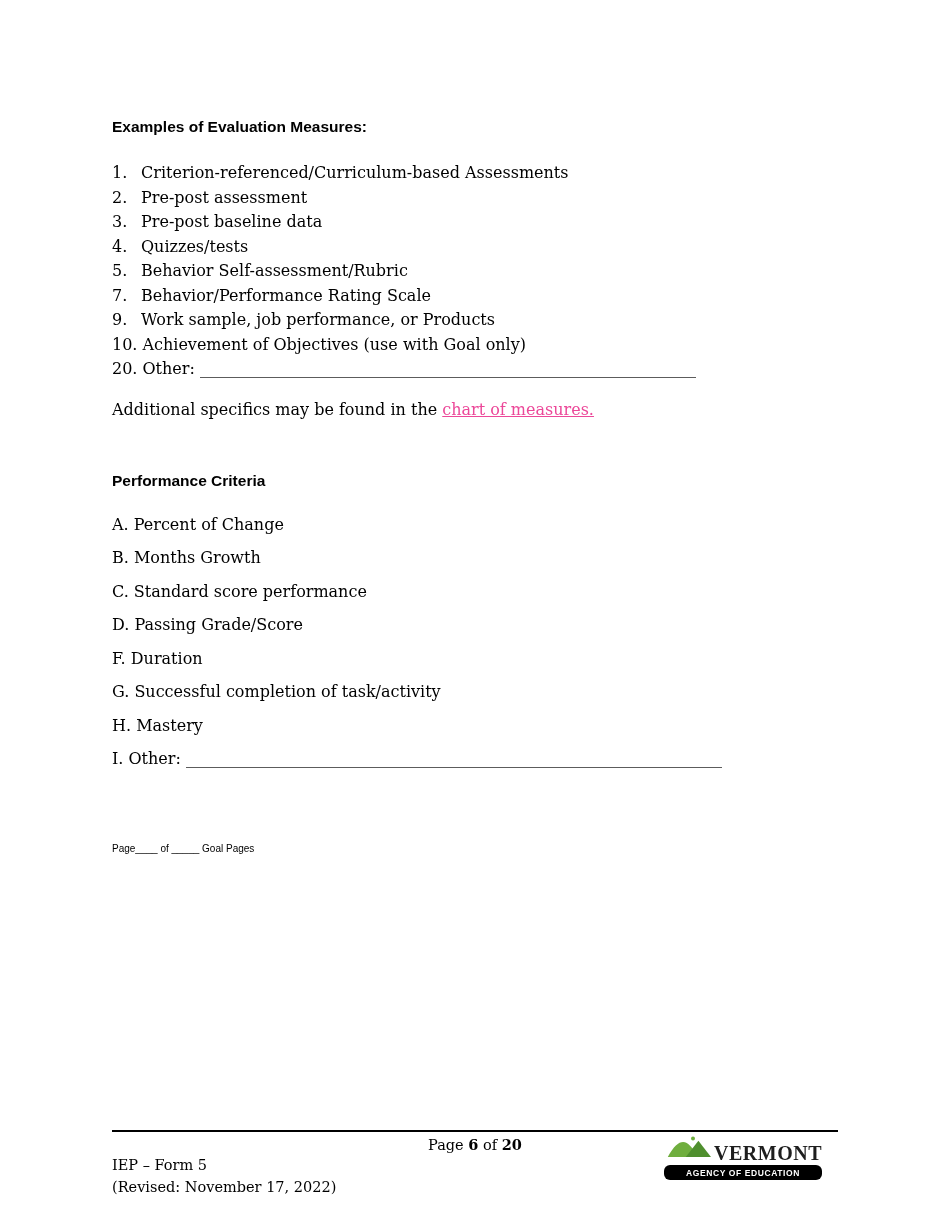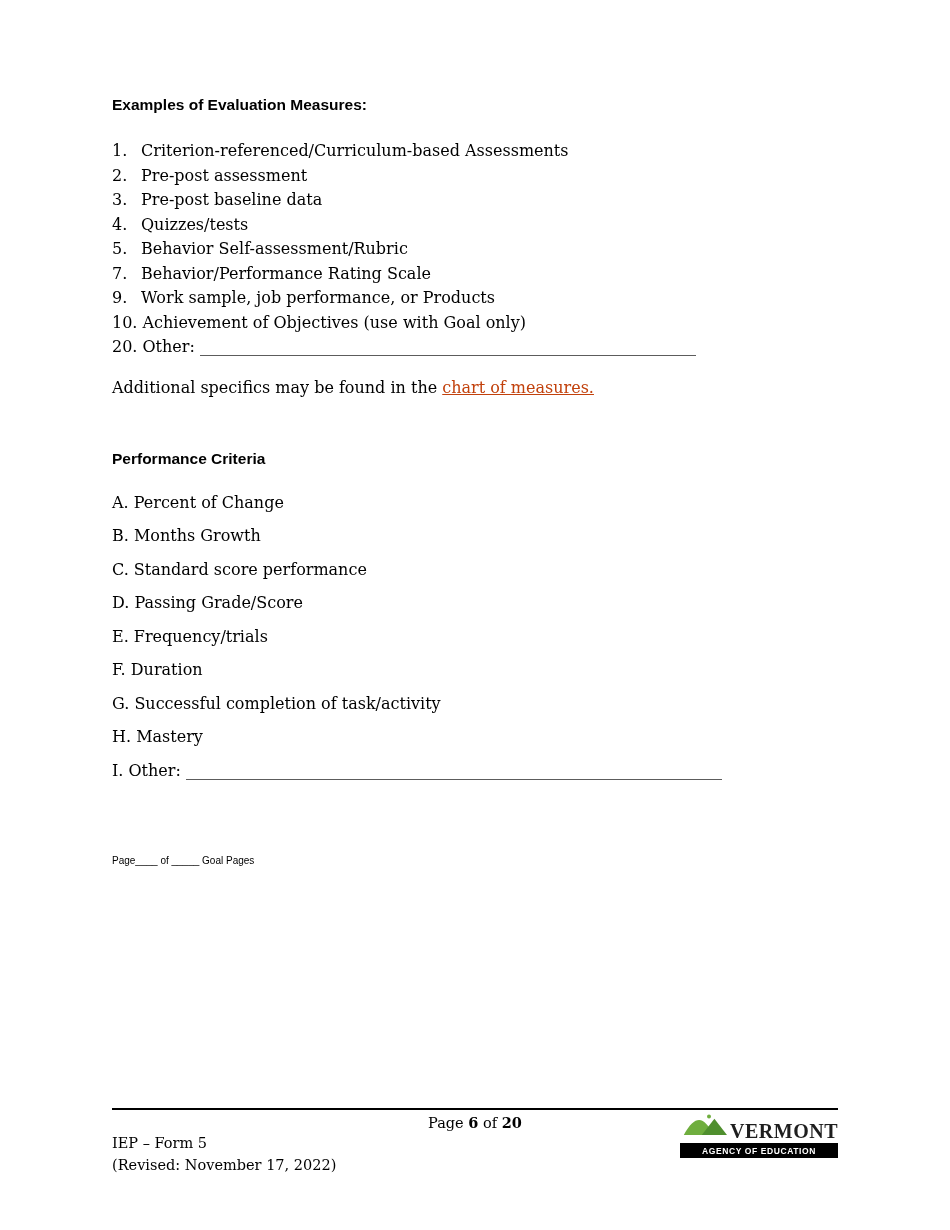--- a/index.html
+++ b/index.html
@@ -5,21 +5,21 @@
   * { margin: 0; padding: 0; box-sizing: border-box; }
   html, body { width: 950px; height: 1230px; background: #ffffff; overflow: hidden; }
   .page {
     position: relative;
     width: 950px;
     height: 1230px;
     background: #ffffff;
     color: #000000;
     font-family: "DejaVu Serif", serif;
   }
-  .content { padding: 96px 112px 0 112px; }
+  .content { padding: 96px 112px 0 112px; margin-top: 22px; }
 
   .section-heading {
     font-family: "Liberation Sans", sans-serif;
     font-weight: bold;
     font-size: 15.5px;
     color: #000;
   }
   .heading-measures { margin-bottom: 25px; }
   .heading-criteria { margin-top: 50px; margin-bottom: 25px; }
 
@@ -34,21 +34,21 @@
     min-width: 24px;
     margin-right: 5px;
   }
 
   .additional-para {
     margin-top: 16px;
     font-size: 16px;
     line-height: 24px;
   }
   .doc-link {
-    color: #c2410c;
+    color: #ec4899;
     text-decoration: underline;
     cursor: pointer;
   }
 
   .criteria-item {
     font-size: 16px;
     line-height: 20px;
     margin-bottom: 13.5px;
     white-space: nowrap;
   }
@@ -74,21 +74,21 @@
     position: absolute;
     left: 50%;
     transform: translateX(-50%);
     top: 4px;
     white-space: nowrap;
   }
   .footer-center b { font-weight: bold; }
 
   .logo {
     position: absolute;
-    right: 0;
+    right: 16px;
     top: 4px;
     width: 158px;
   }
   .logo-top {
     display: flex;
     align-items: flex-end;
     justify-content: flex-end;
     height: 27px;
   }
   .logo-mountains { flex: 0 0 auto; margin-right: -6px; margin-bottom: 1px; }
@@ -103,20 +103,21 @@
   .logo-bar {
     margin-top: 2px;
     background: #000000;
     color: #ffffff;
     font-family: "Liberation Sans", sans-serif;
     font-weight: bold;
     font-size: 8.5px;
     letter-spacing: 0.6px;
     text-align: center;
     padding: 2.5px 0 2px 0;
+    border-radius: 6px;
   }
 </style>
 </head>
 <body>
 
 <div class="page">
   <div class="content">
 
     <h2 class="section-heading heading-measures">Examples of Evaluation Measures:</h2>
 
@@ -134,21 +135,20 @@
 
     <p class="additional-para"><span>Additional specifics may be found in the </span><a class="doc-link">chart of measures.</a></p>
 
     <h2 class="section-heading heading-criteria">Performance Criteria</h2>
 
     <div>
       <p class="criteria-item">A. Percent of Change</p>
       <p class="criteria-item">B. Months Growth</p>
       <p class="criteria-item">C. Standard score performance</p>
       <p class="criteria-item">D. Passing Grade/Score</p>
-      <p class="criteria-item">E. Frequency/trials</p>
       <p class="criteria-item">F. Duration</p>
       <p class="criteria-item">G. Successful completion of task/activity</p>
       <p class="criteria-item">H. Mastery</p>
       <p class="criteria-item">I. Other: ___________________________________________________________________</p>
     </div>
 
     <p class="goal-pages">Page____ of _____ Goal Pages</p>
 
   </div>
 

